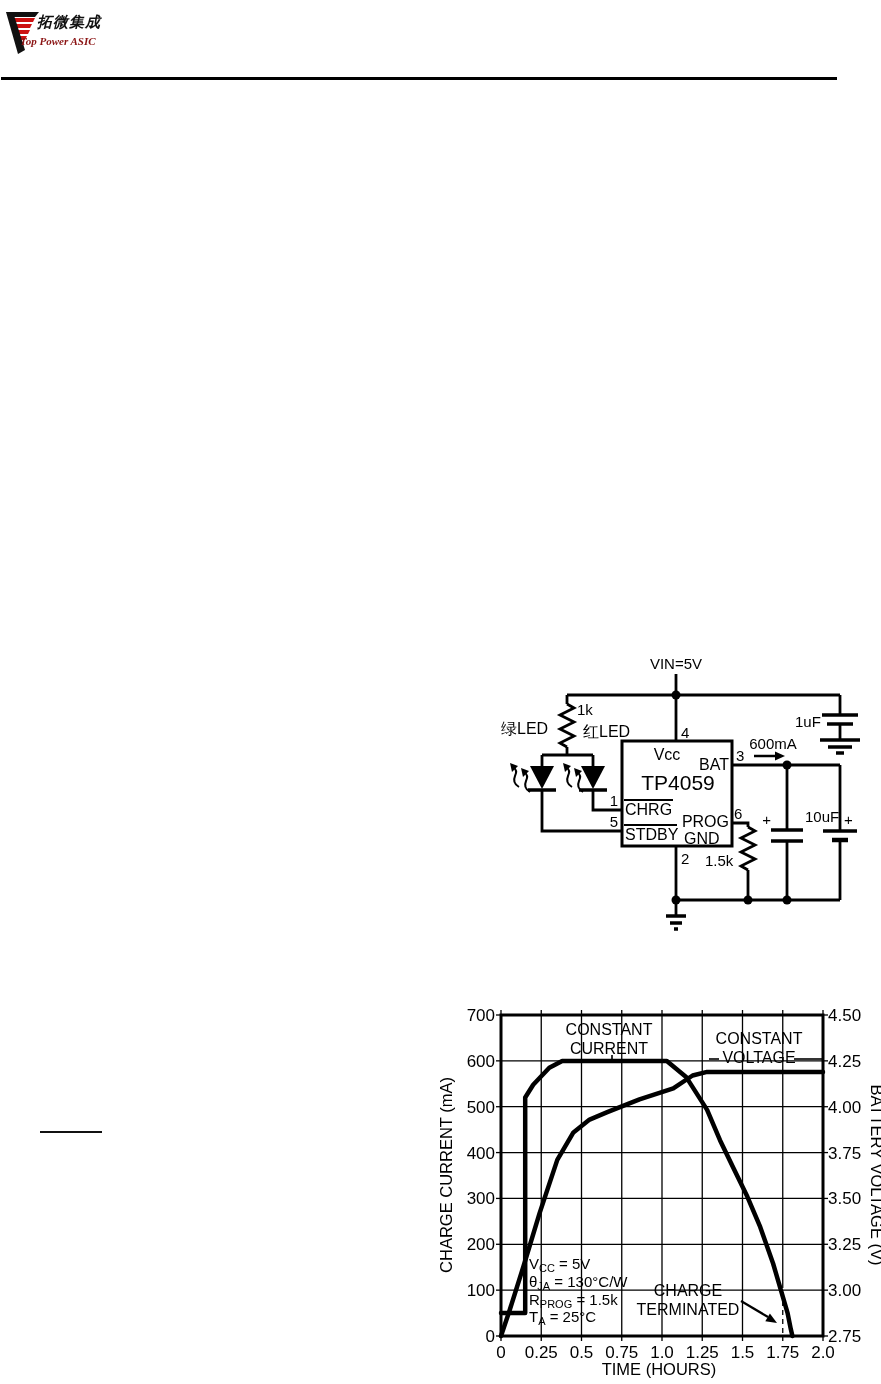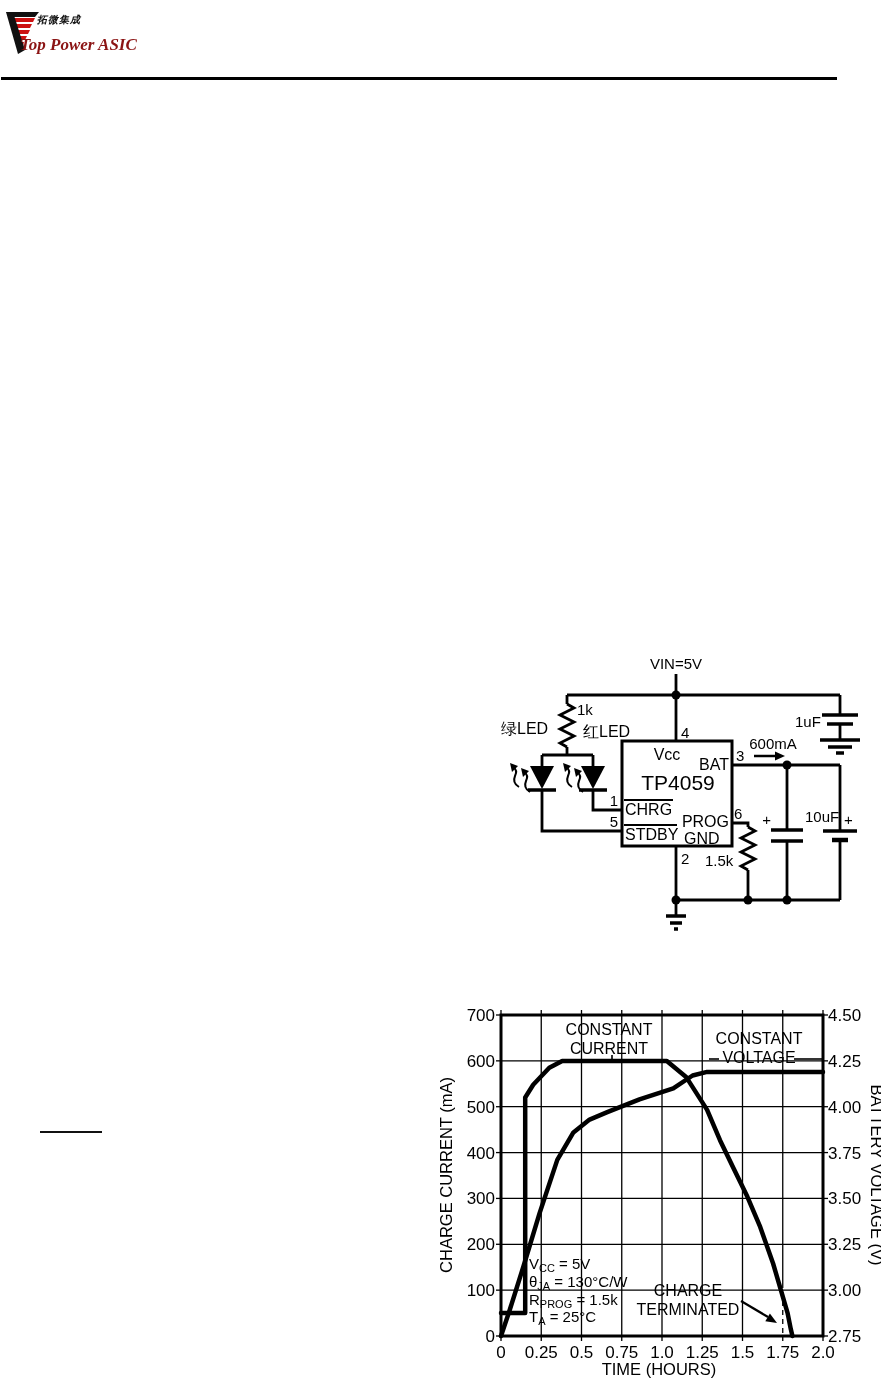--- a/index.html
+++ b/index.html
@@ -1,21 +1,21 @@
 <!DOCTYPE html>
 <html><head>
 <meta charset="utf-8">
 <style>
   html,body{margin:0;padding:0;background:#fff;}
   #page{position:relative;width:881px;height:1384px;background:#ffffff;overflow:hidden;
         font-family:"Liberation Sans",sans-serif;color:#000;}
   .abs{position:absolute;}
-  #logo-cn{left:37px;top:13px;font-size:10px;font-weight:bold;font-style:italic;
+  #logo-cn{left:37px;top:13px;font-size:15px;font-weight:bold;font-style:italic;
            letter-spacing:1px;color:#111;font-family:"Liberation Sans",sans-serif;}
-  #logo-en{left:20px;top:35px;font-size:17px;font-weight:bold;font-style:italic;
+  #logo-en{left:20px;top:35px;font-size:11px;font-weight:bold;font-style:italic;
            color:#8b1414;font-family:"Liberation Serif",serif;}
   #header-rule{left:1px;top:77px;width:836px;height:3px;background:#000;}
   #stray-line{left:40px;top:1131px;width:62px;height:2px;background:#111;}
   svg text{fill:#000;}
 </style>
 </head>
 <body>
 
 <div id="page">
 

